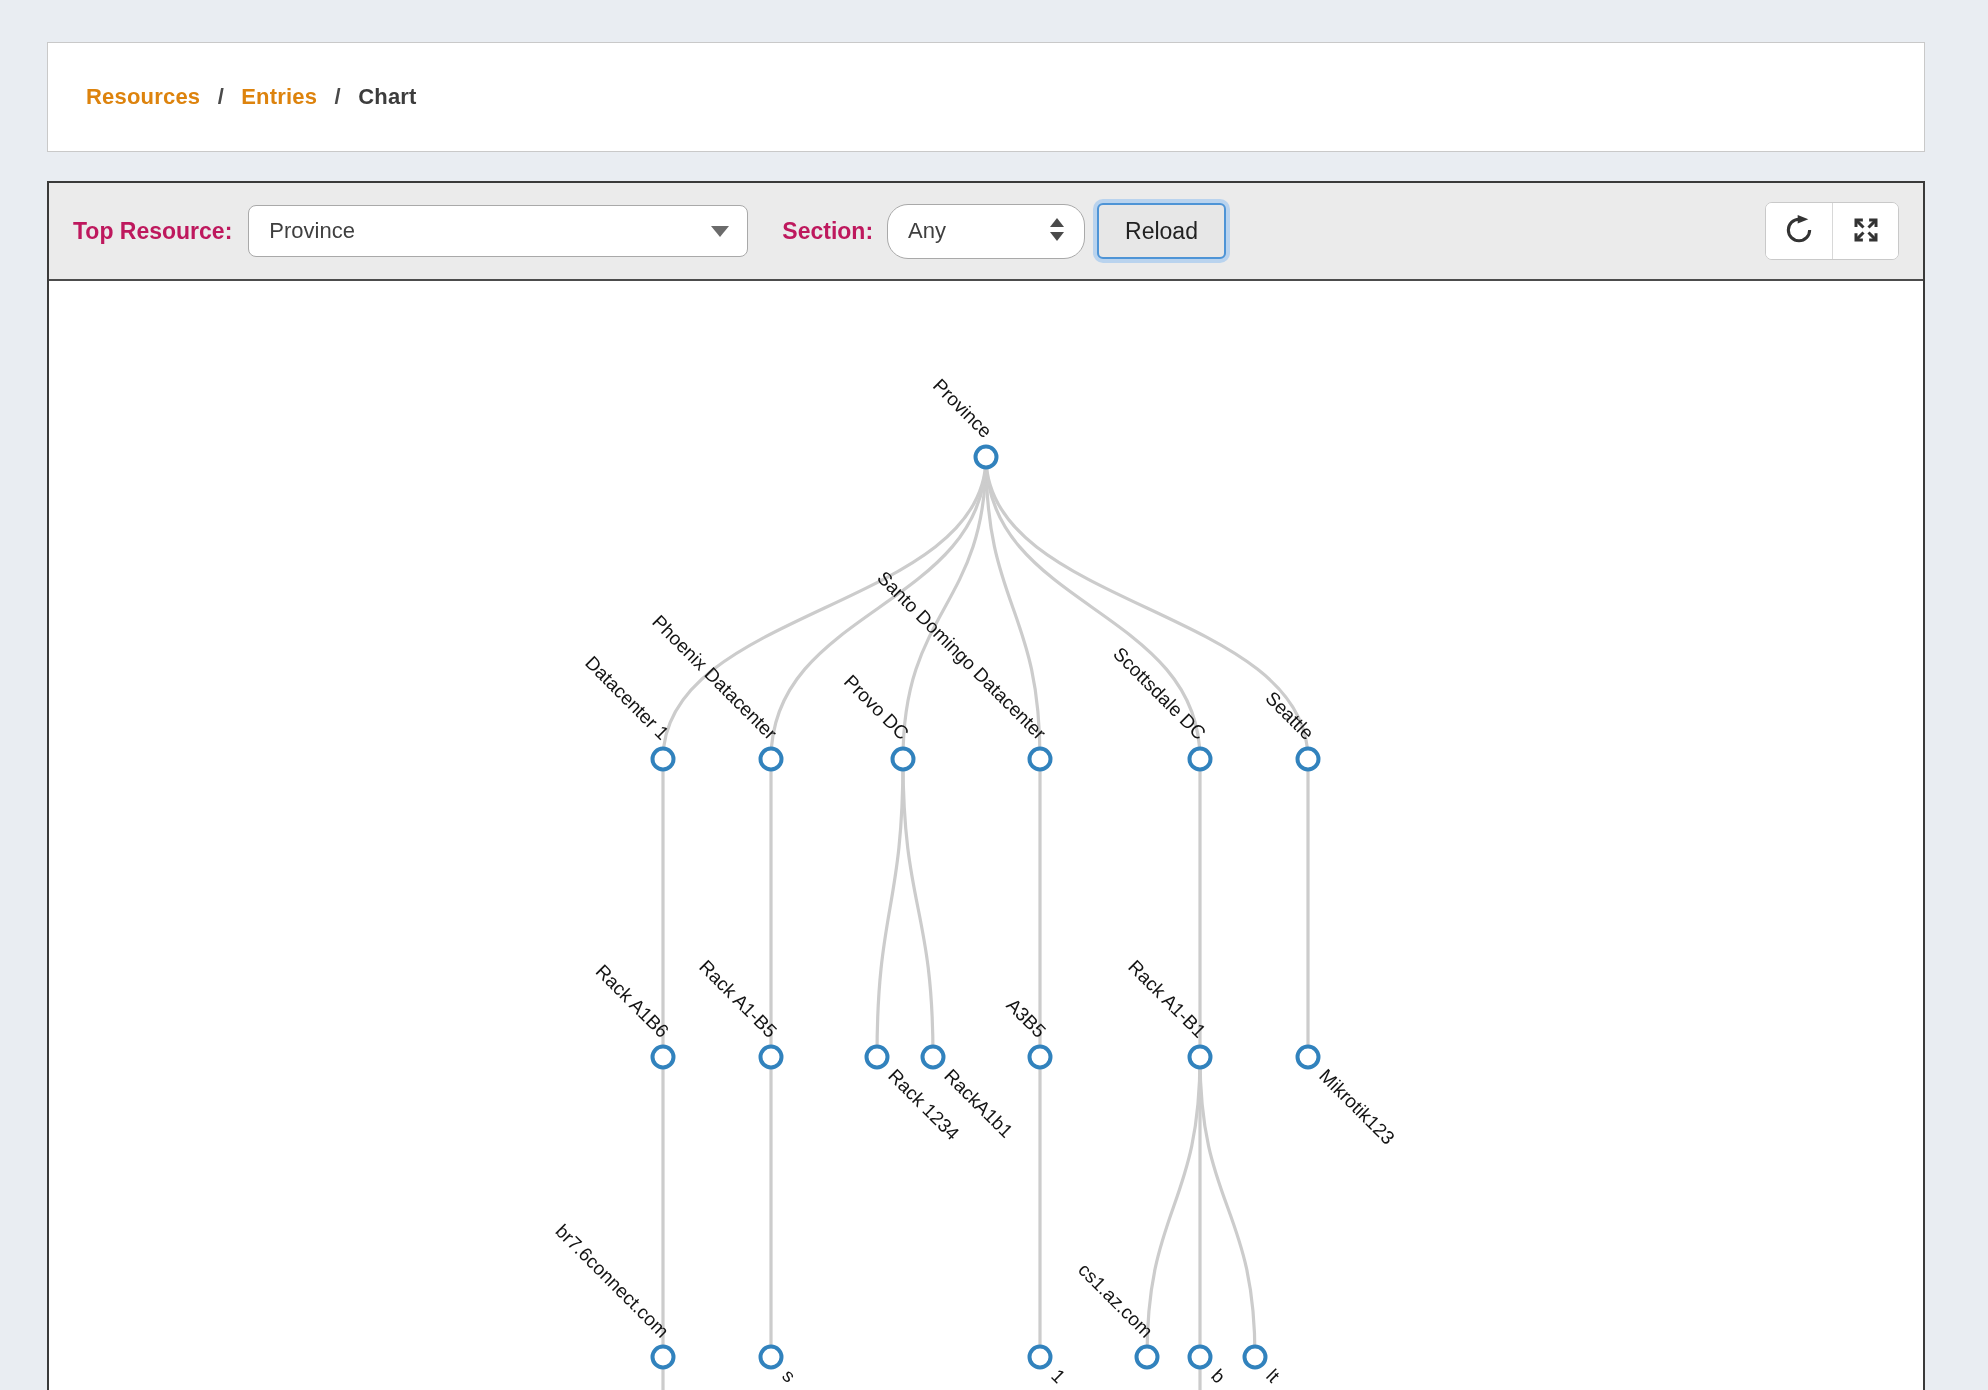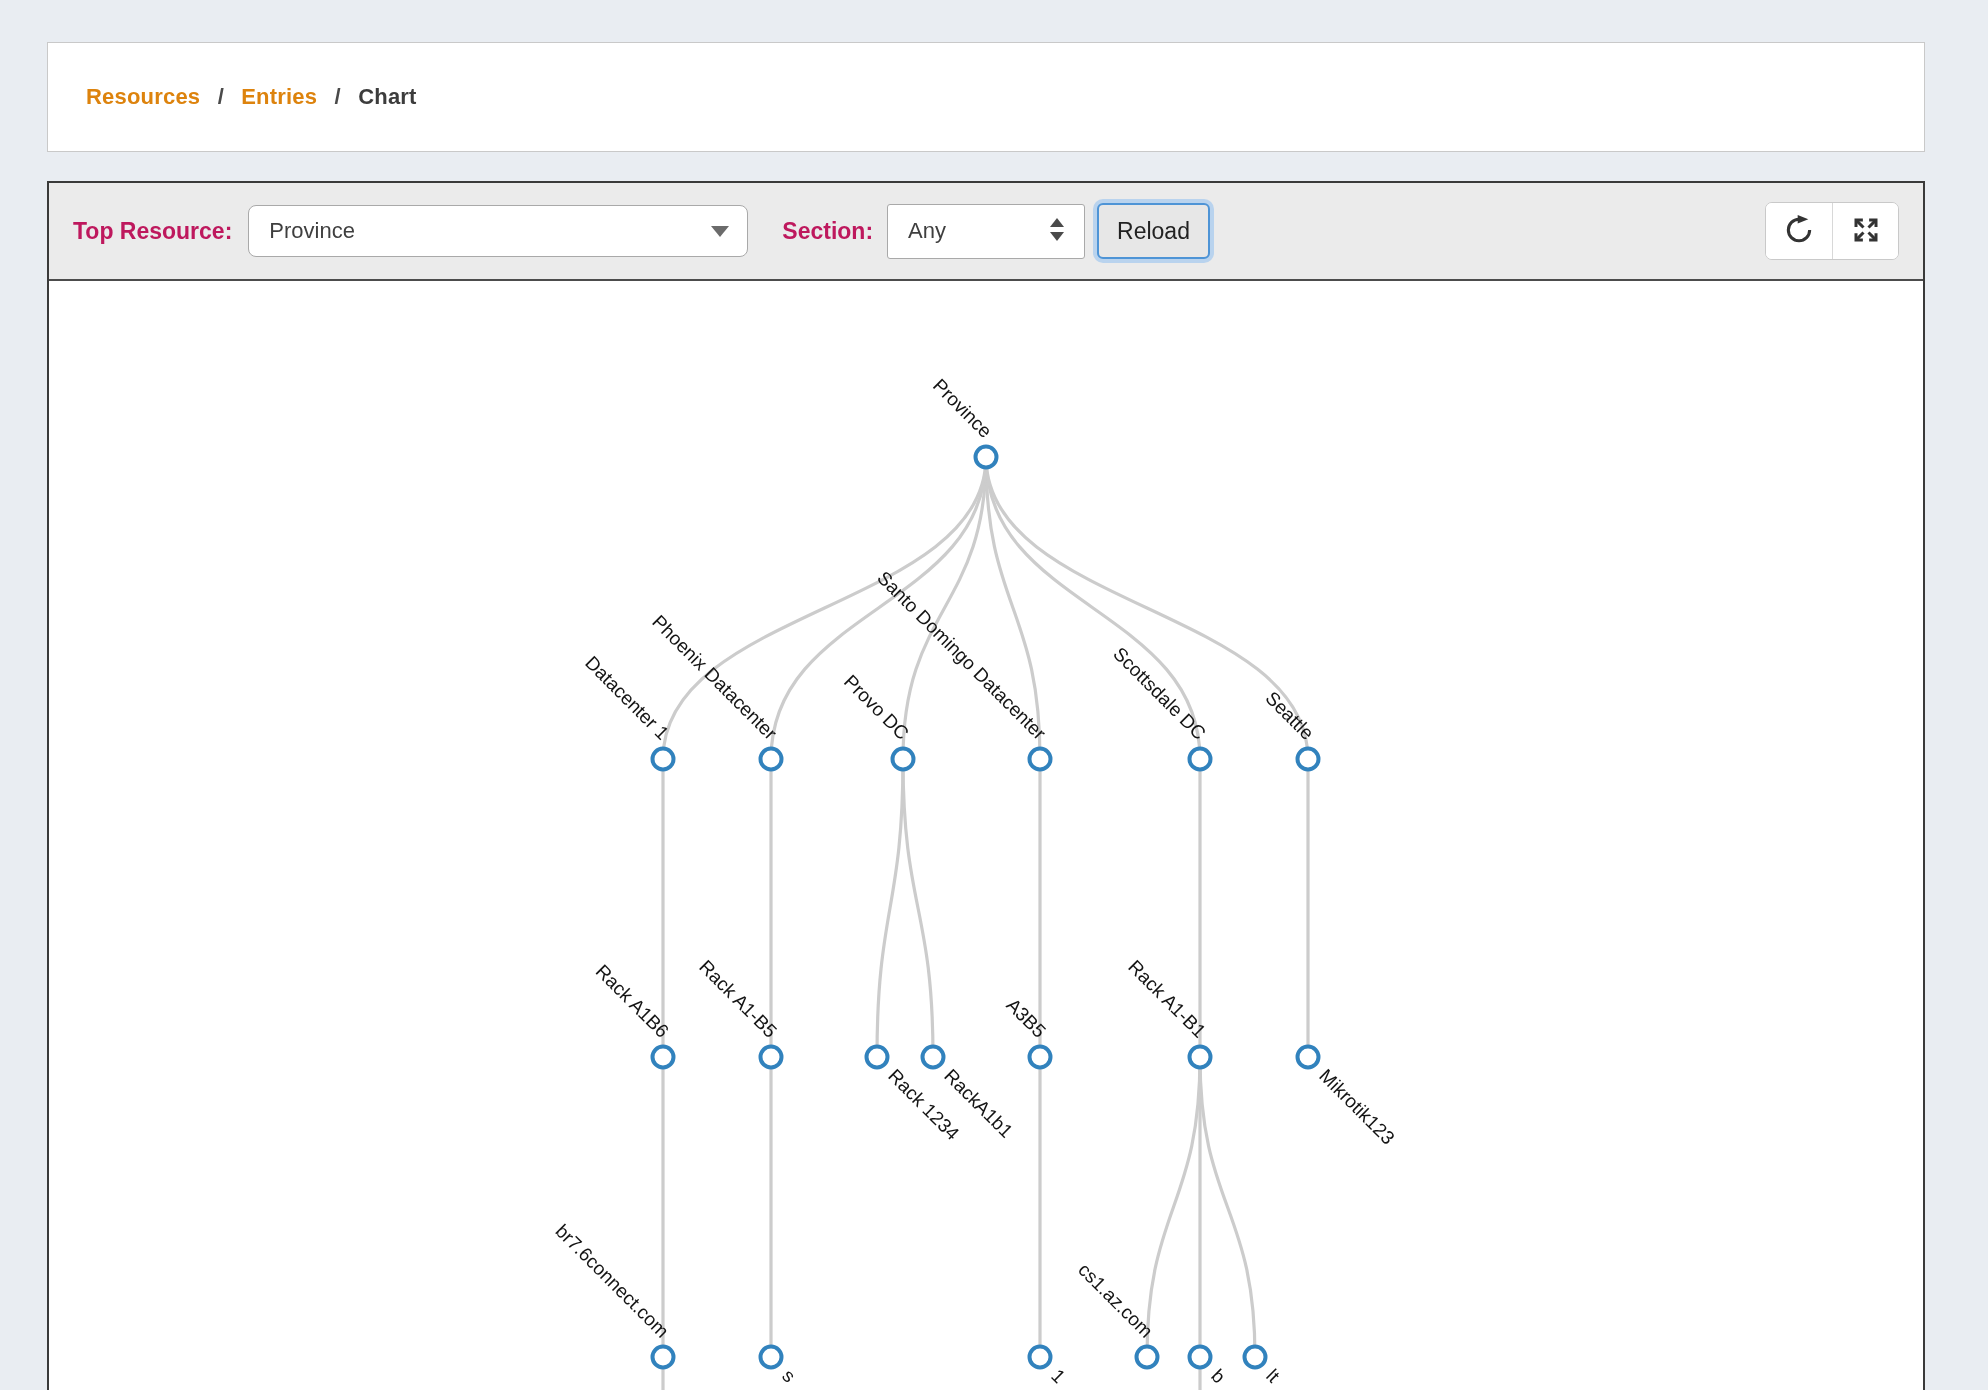--- a/index.html
+++ b/index.html
@@ -30,27 +30,27 @@
   }
   .tlabel{font-size:23px;font-weight:bold;color:#be185d;white-space:nowrap;}
   .sec-label{margin-left:34px;}
   .selectbox{
     background:#ffffff;border:1px solid #a9a9a9;border-radius:8px;
     height:52px;display:flex;align-items:center;justify-content:space-between;
     padding:0 18px 0 20px;box-sizing:border-box;cursor:pointer;
   }
   .selectbox .val{font-size:22px;color:#3f3f3f;}
   .sel-province{width:500px;margin-left:16px;}
-  .sel-any{width:198px;margin-left:14px;height:55px;border-radius:3px;text-align:center;}
+  .sel-any{width:198px;margin-left:14px;height:55px;border-radius:21px;text-align:center;}
   .caret-down{
     width:0;height:0;border-left:9px solid transparent;
     border-right:9px solid transparent;border-top:11px solid #6b6b6b;
   }
   .btn-reload{
-    margin-left:12px;height:56px;padding:0 18px;font-size:23px;color:#222;
+    margin-left:12px;height:56px;padding:0 26px;font-size:23px;color:#222;
     font-family:"Liberation Sans",sans-serif;
     background:#e7e7e7;border:2px solid #4e94d6;border-radius:6px;
     box-shadow:0 0 0 4px #b9d3ee;cursor:pointer;
   }
   .icon-group{
     margin-left:auto;display:flex;height:58px;
     border:1px solid #c9c9c9;border-radius:7px;overflow:hidden;background:#fff;
     box-sizing:border-box;
   }
   .icon-btn{

